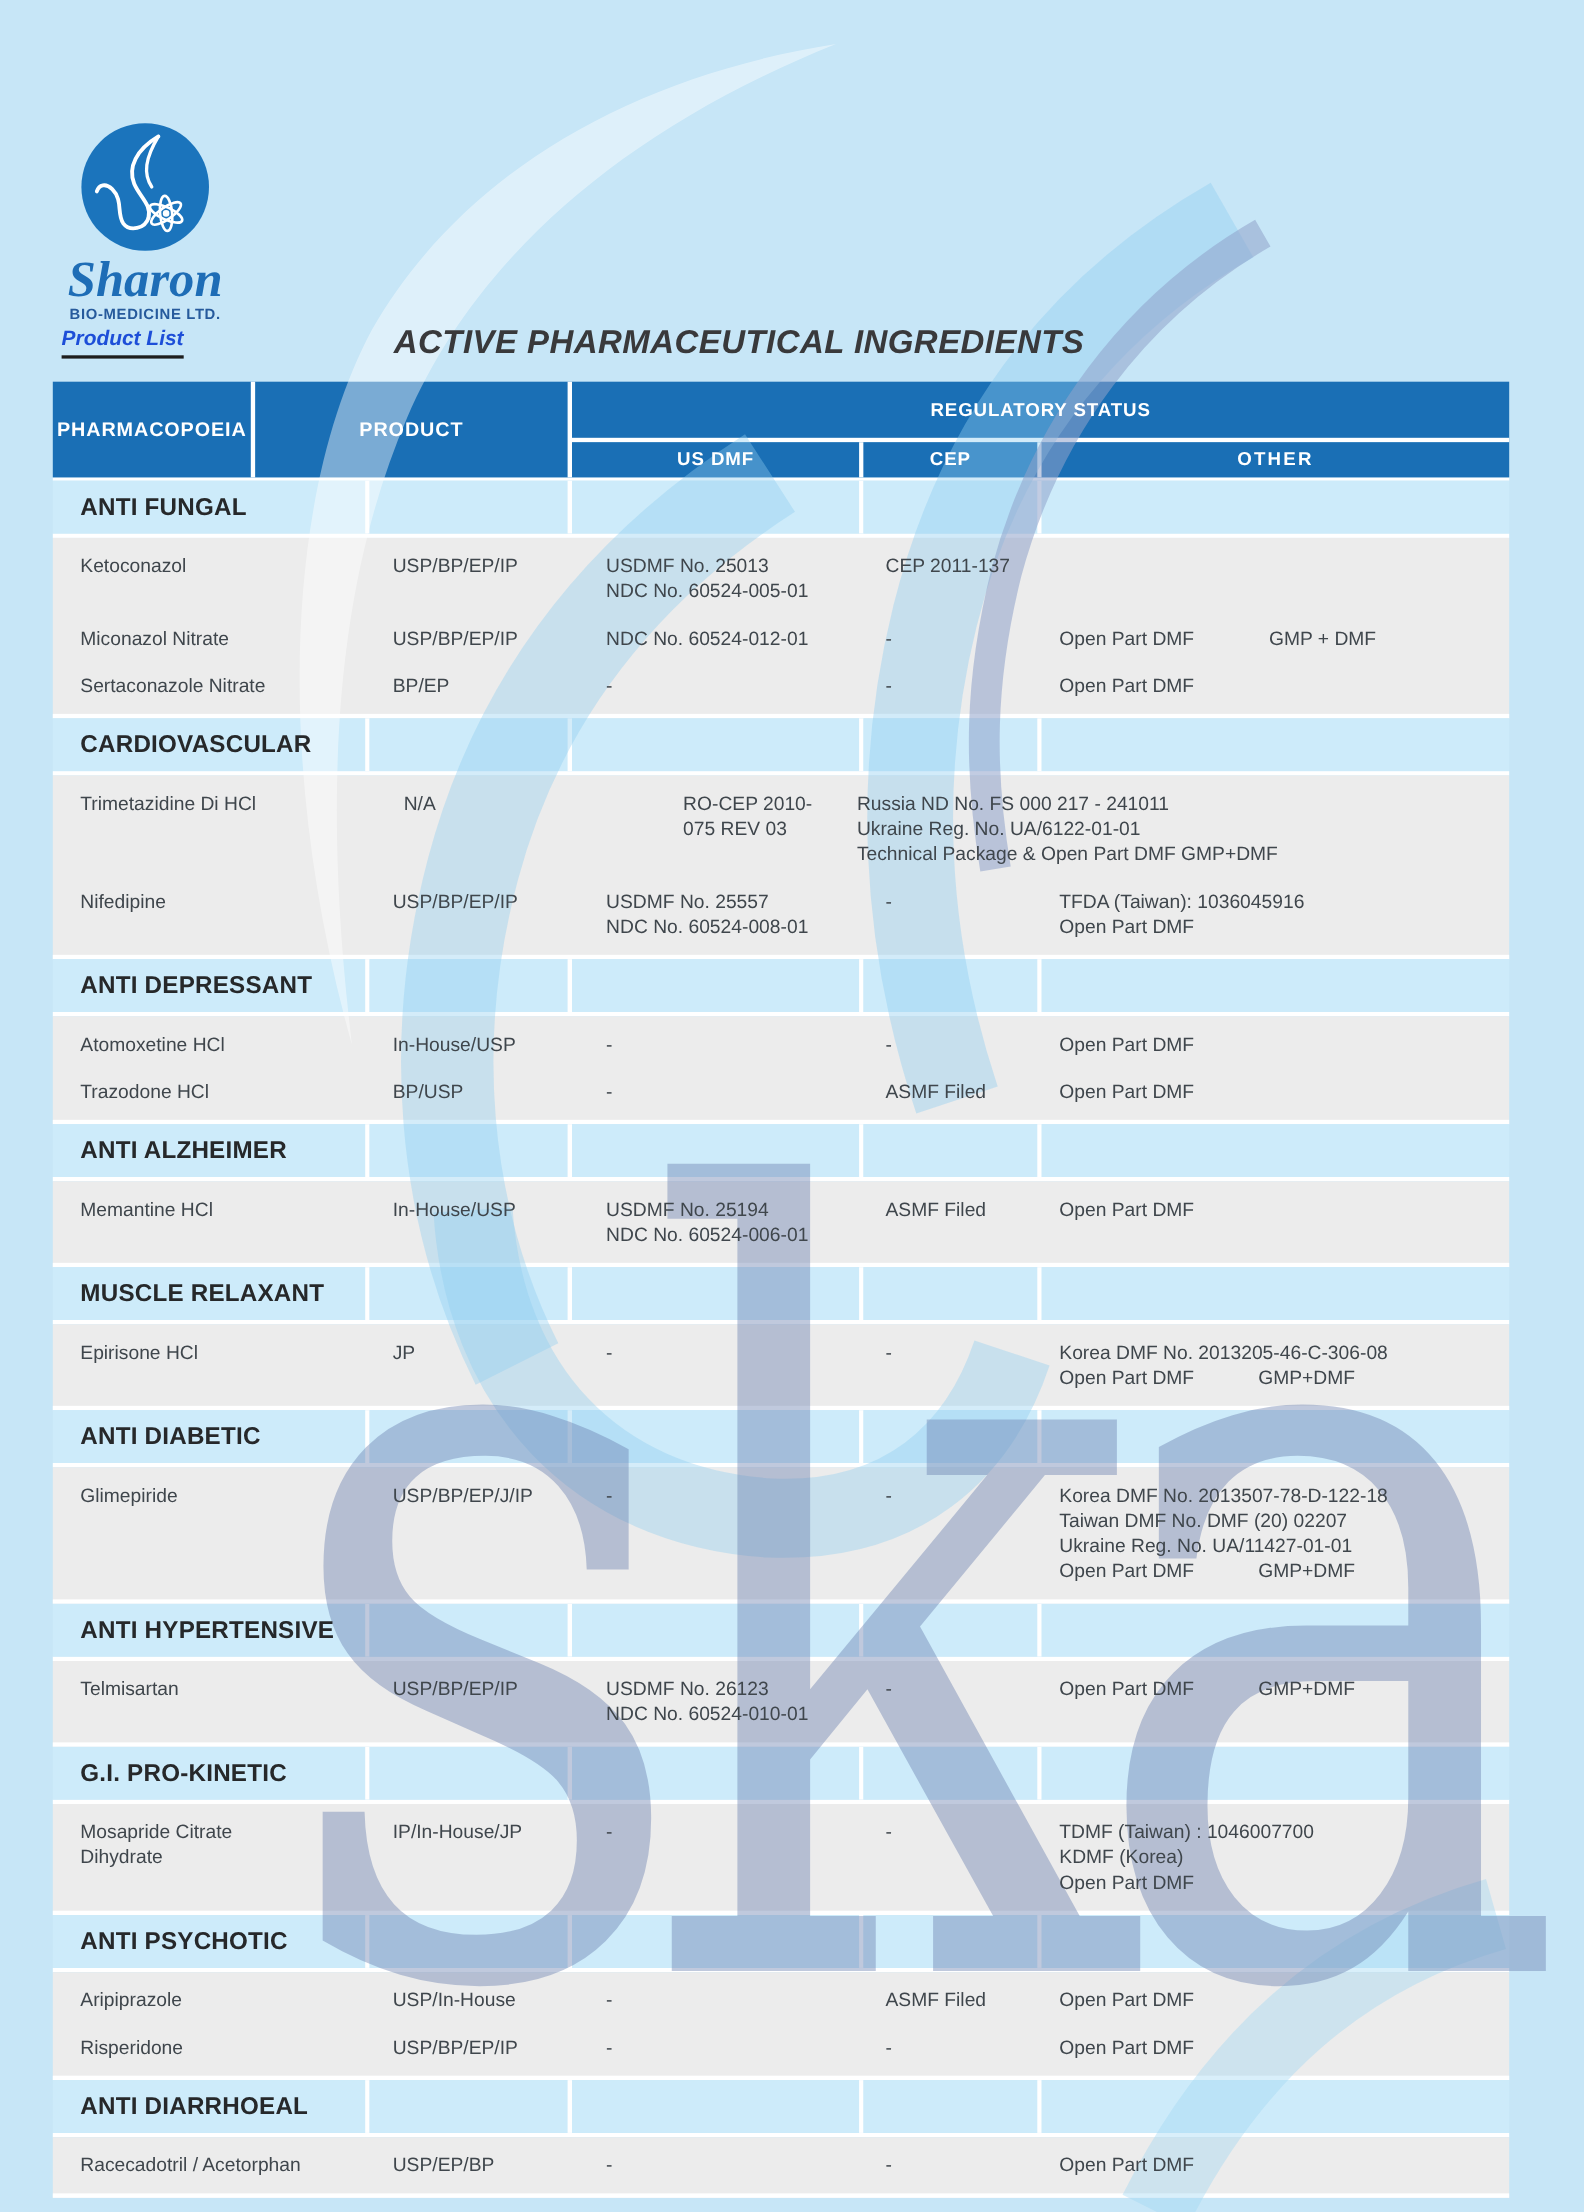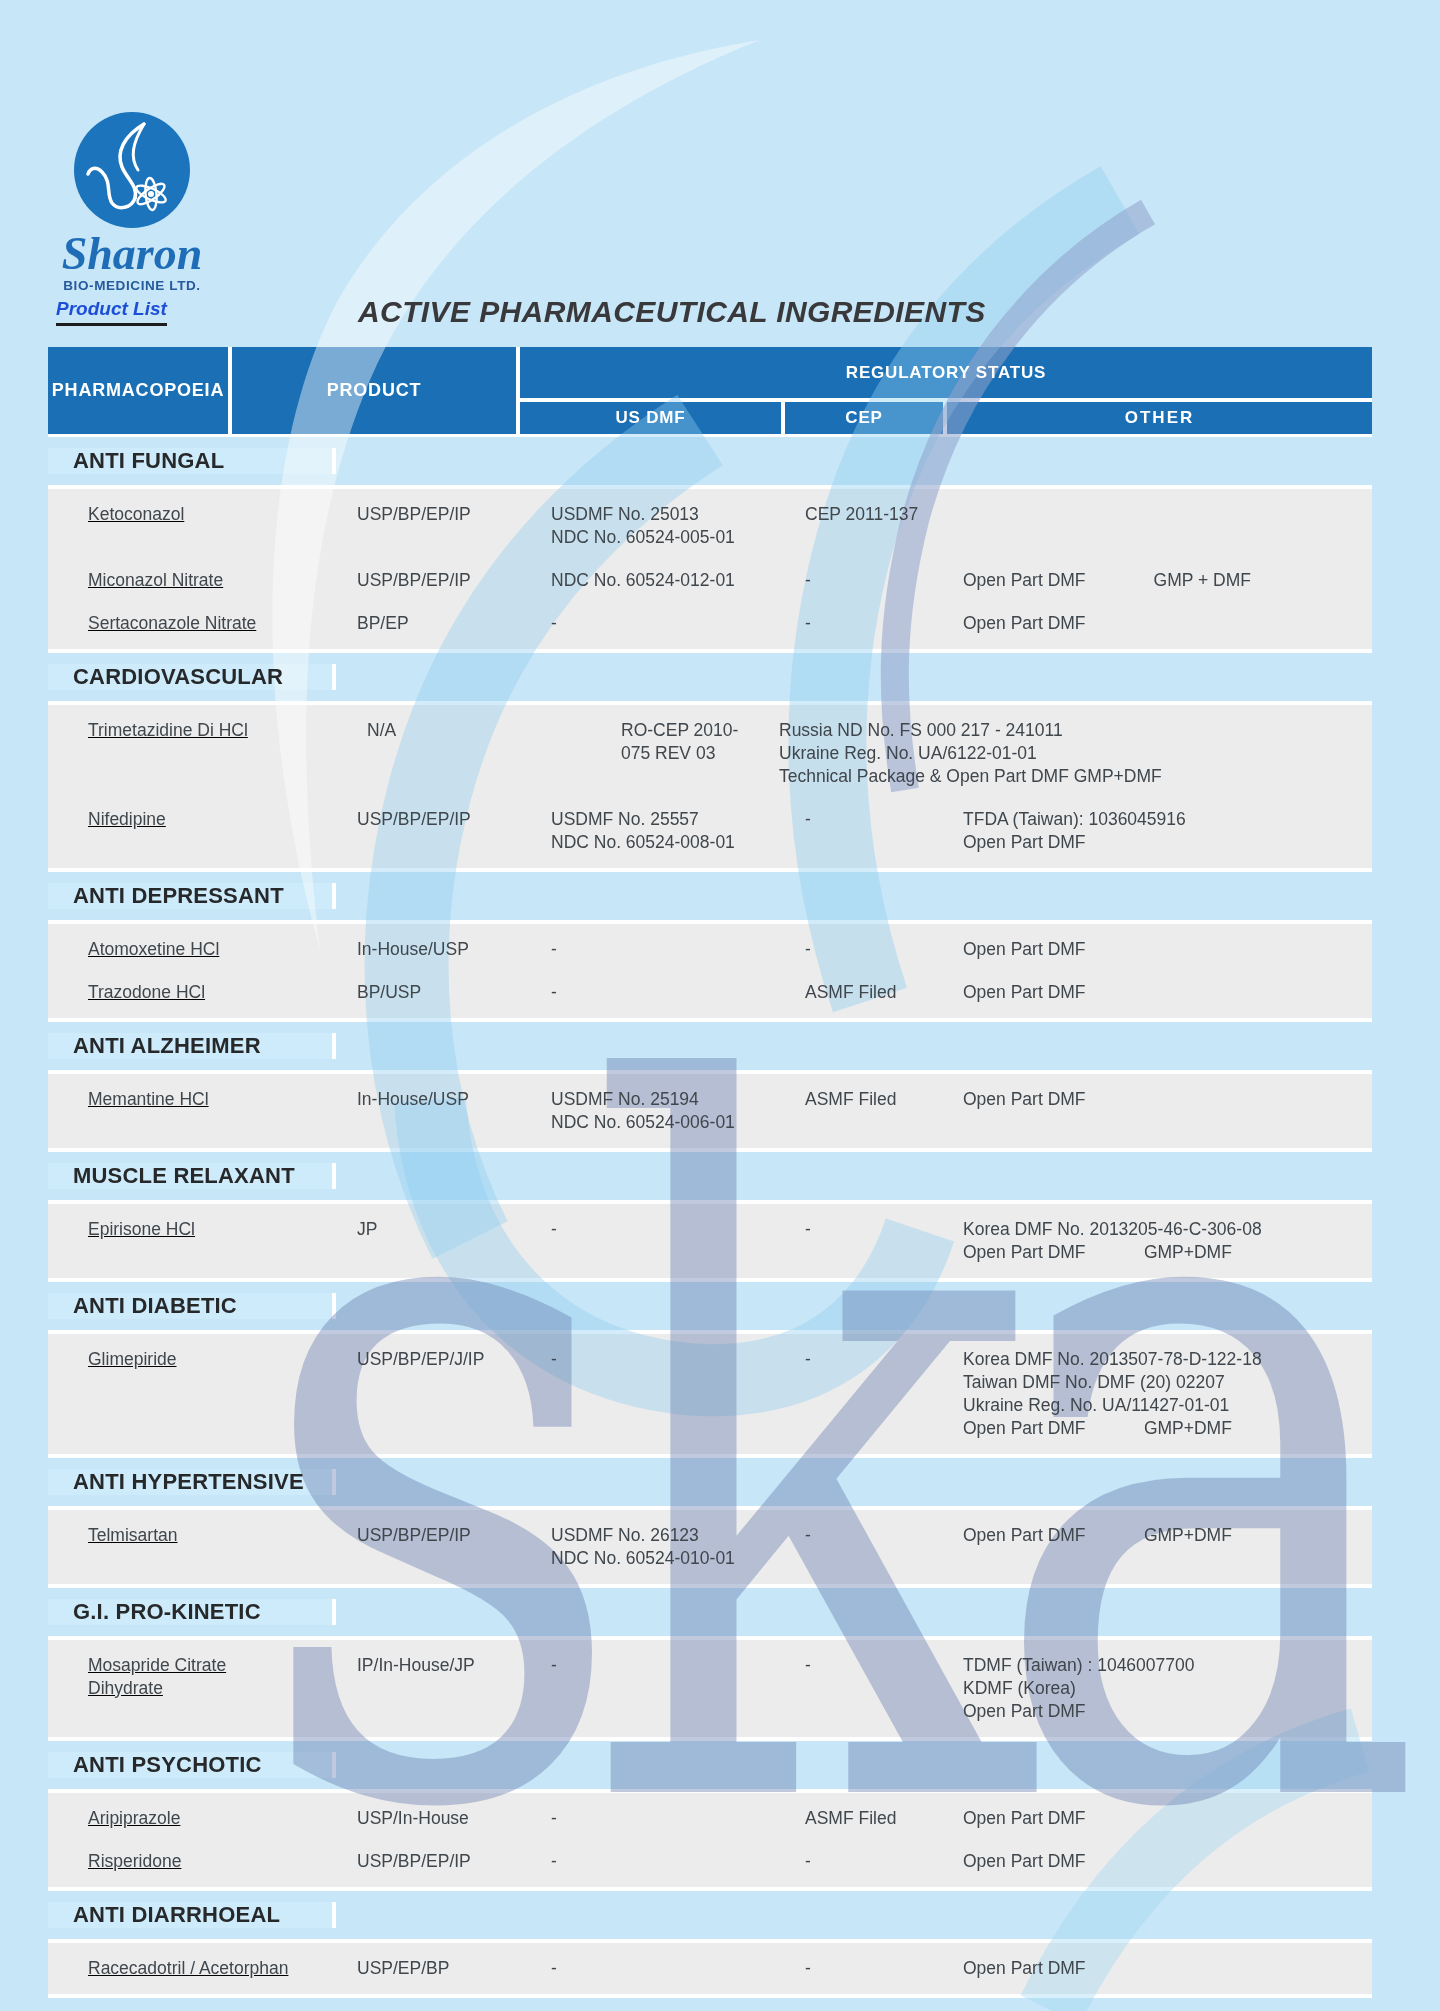--- a/index.html
+++ b/index.html
@@ -43,33 +43,33 @@
   .th-product{width:288px;border-right:4px solid #fff;font-size:18px;}
   .th-pharma{width:184px;border-right:4px solid #fff;font-size:18px;}
   .th-group{flex:1;display:flex;flex-direction:column;}
   .th-reg{height:55px;border-bottom:4px solid #fff;font-size:17px;}
   .th-subrow{display:flex;flex:1;}
   .th-usdmf{width:265px;border-right:4px solid #fff;font-size:17px;}
   .th-cep{width:162px;border-right:4px solid #fff;font-size:17px;}
   .th-other{flex:1;font-size:17px;}
   .th-other span{letter-spacing:2px;}
 
-  .band{display:flex;height:48px;border-bottom:4px solid #fff;align-items:center;}
+  .band{display:flex;height:48px;border-bottom:4px solid #fff;}
   .band-cell{background:#cdebfa;box-sizing:border-box;display:flex;align-items:center;}
   .bc-product{width:288px;border-right:4px solid #fff;padding-left:25px;}
   .bc-pharma{width:184px;border-right:4px solid #fff;}
   .bc-usdmf{width:265px;border-right:4px solid #fff;}
   .bc-cep{width:162px;border-right:4px solid #fff;}
   .bc-other{flex:1;}
   .cat-label{position:relative;z-index:10;font-size:22px;font-weight:700;color:#26282a;letter-spacing:0.2px;}
 
   .rows-block{background:#ececec;border-bottom:4px solid #fff;padding:4px 0;}
   .trow{display:flex;padding:10px 0;}
   .cell{box-sizing:border-box;}
-  .c-product{width:288px;padding-left:40px;text-decoration:underline;}
+  .c-product{width:288px;padding-left:25px;}
   .c-pharma{width:184px;padding-left:21px;}
   .c-usdmf{width:265px;padding-left:31px;}
   .c-cep{width:162px;padding-left:20px;}
   .c-other{flex:1;padding-left:16px;}
   .cl{
     position:relative;z-index:10;
     font-size:17.5px;line-height:23px;color:#3f464c;white-space:pre-wrap;
   }
 </style>
 </head>

